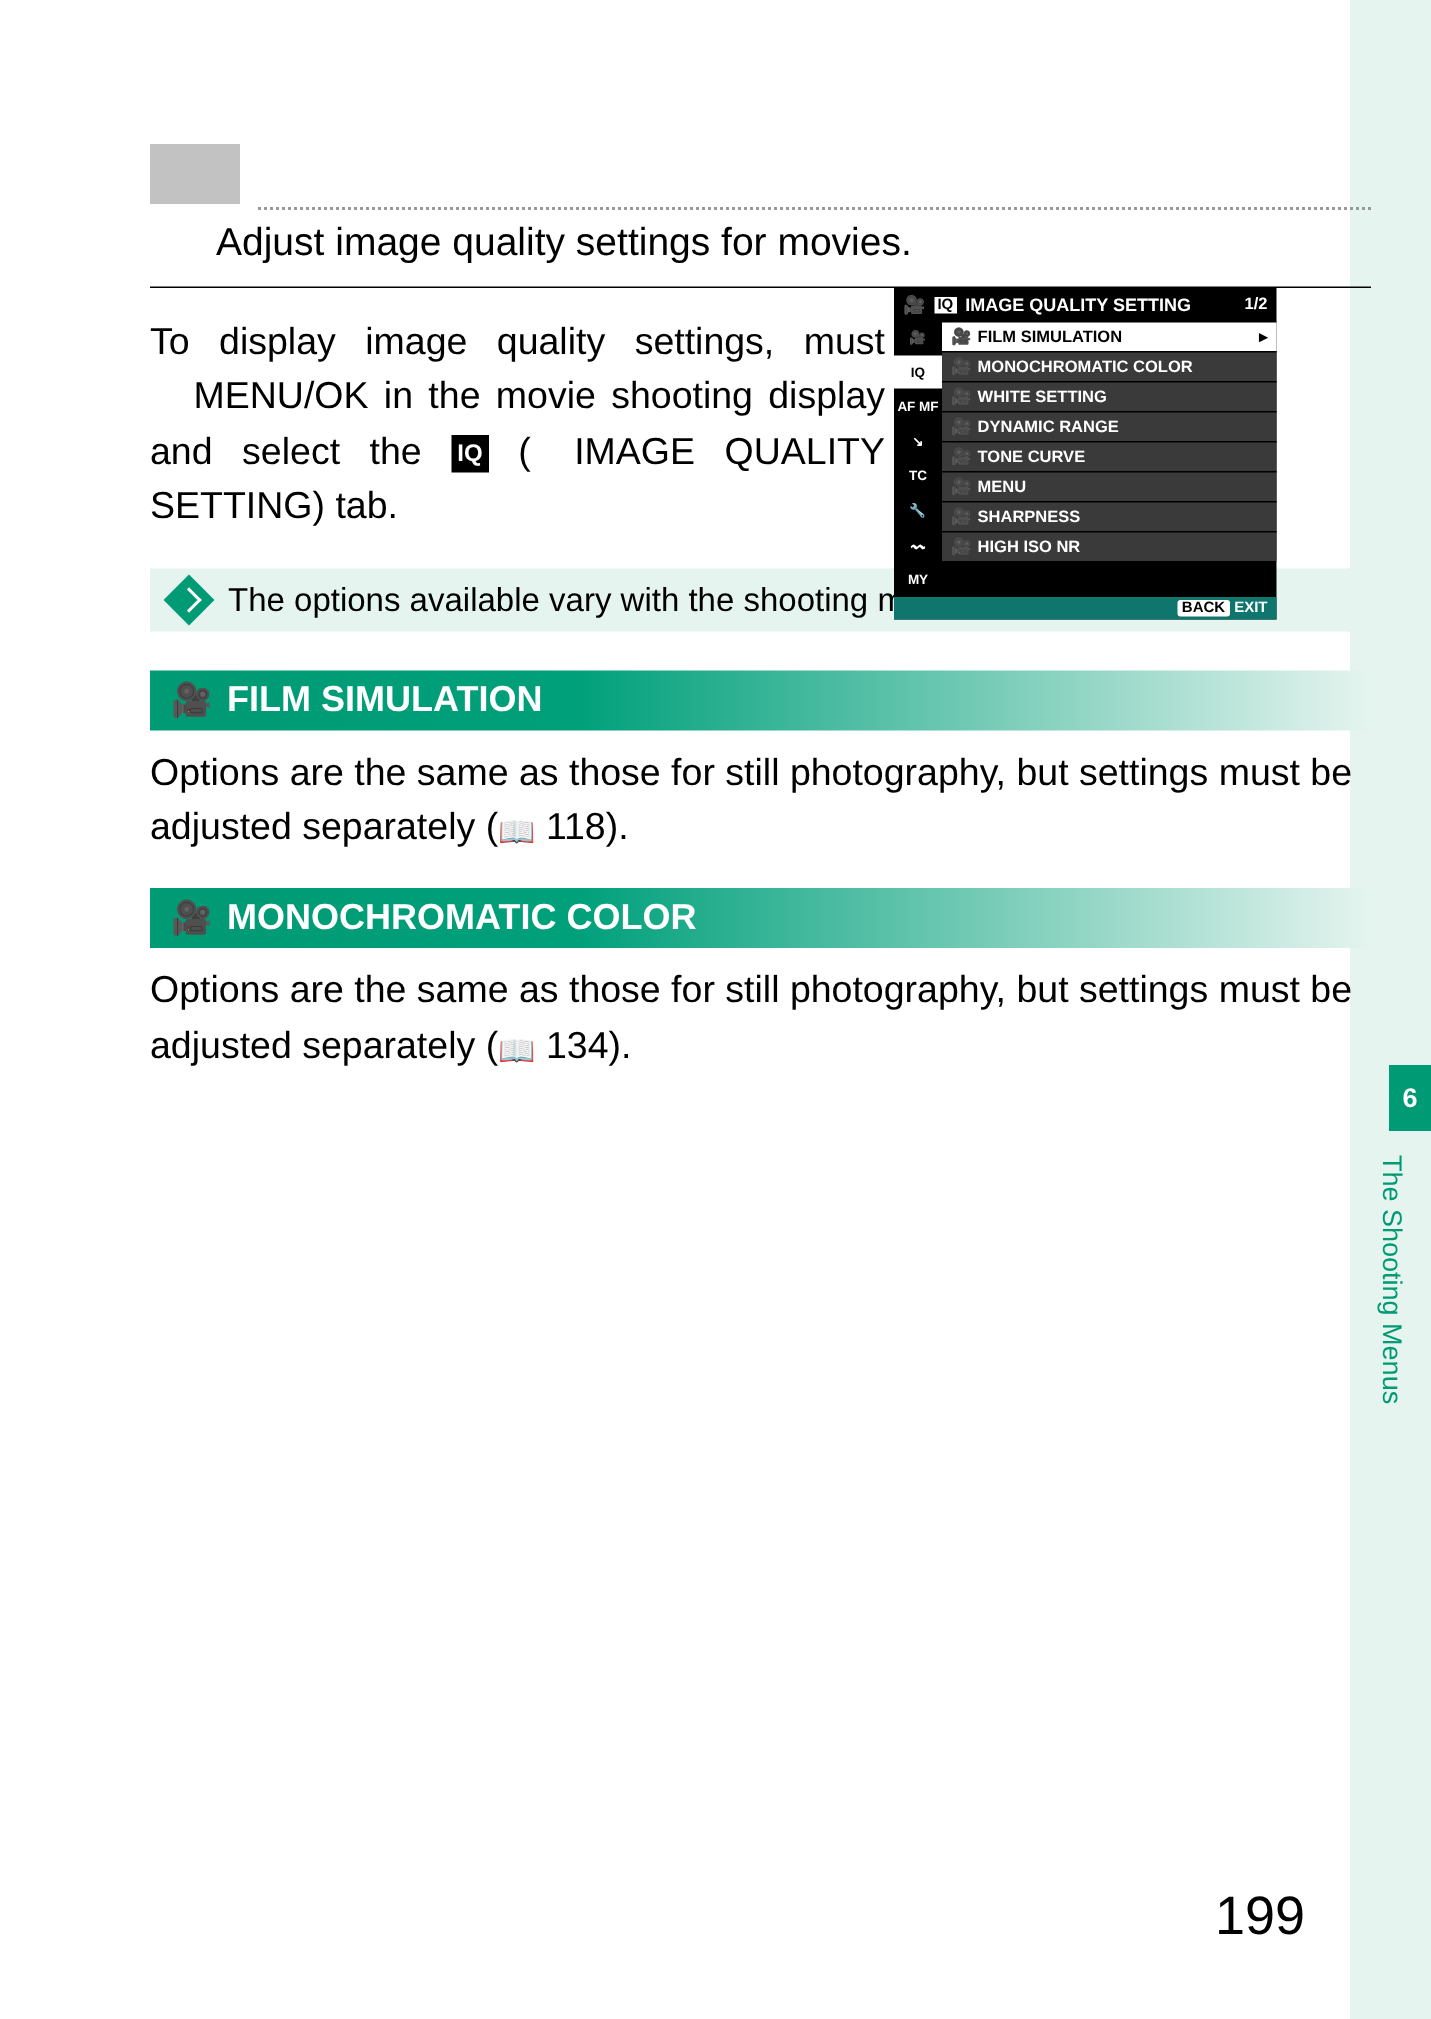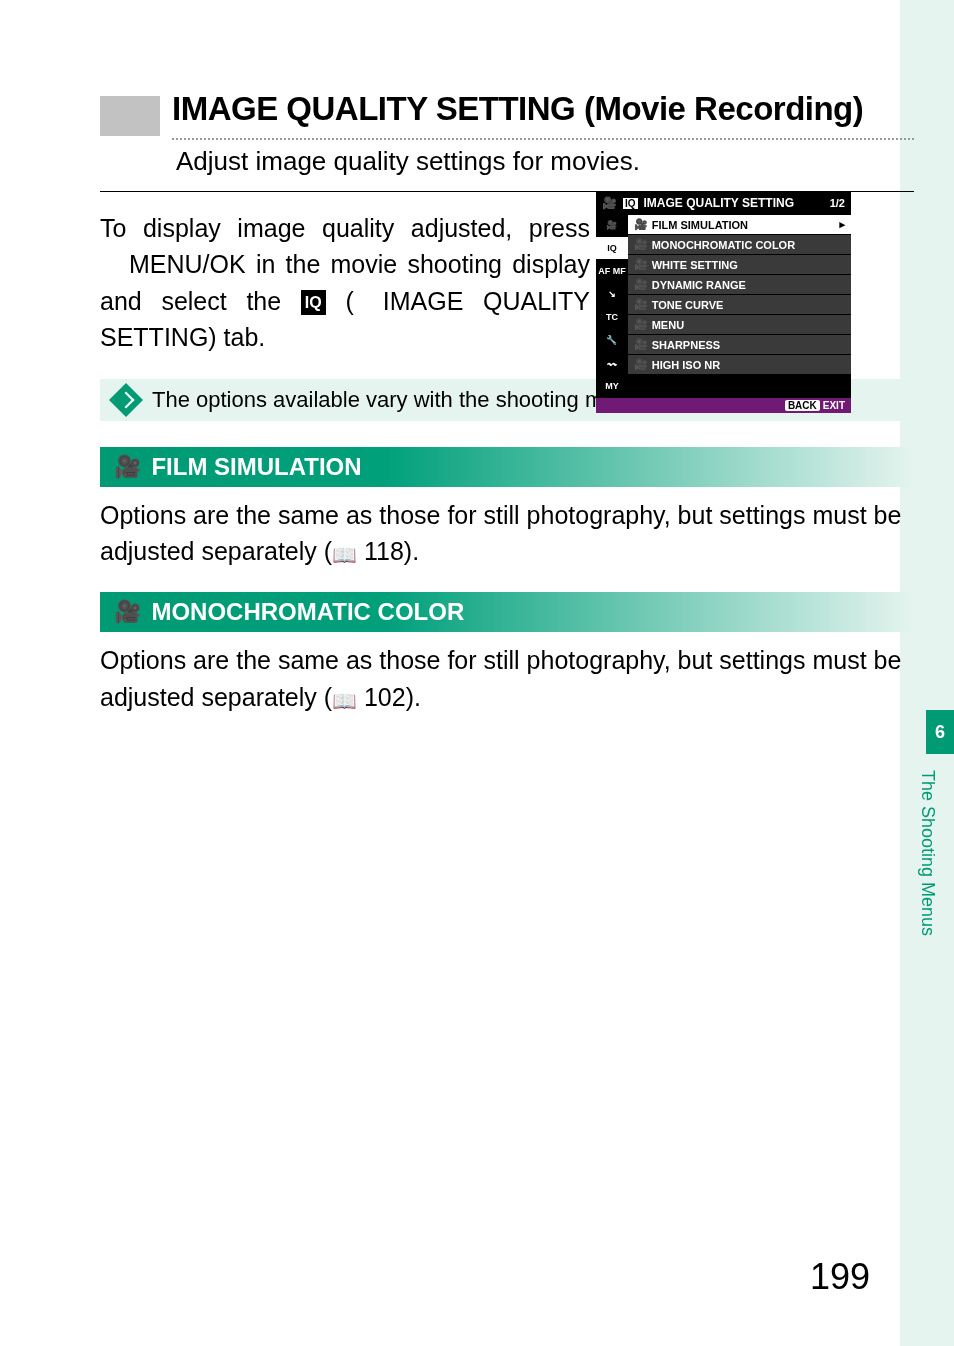--- a/index.html
+++ b/index.html
@@ -35,21 +35,21 @@
   }
 
   
   .head-row{display:flex;align-items:flex-start;}
   .head-box{width:60px;height:40px;background:#c2c2c2;margin-right:12px;margin-top:6px;}
   .head-title{font-size:33px;font-weight:700;letter-spacing:-0.5px;}
   .head-underline{
     border-bottom:2px dotted #999;
     margin:2px 0 4px 72px;
   }
-  .head-sub{font-size:26px;margin:6px 0 0 76px;}
+  .head-sub{font-size:26px;margin:6px 0 0 44px;}
   .divider{border-top:1.5px solid #000;margin:14px 0 18px 0;}
 
   .body-text{font-size:25px;line-height:1.45;text-align:justify;}
   .narrow-block{width:490px;text-align:justify;}
   .kbd{font-weight:400;margin-left:29px;}
   .iq-badge{
     display:inline-block;background:#000;color:#fff;
     font-size:16px;font-weight:700;padding:1px 4px;vertical-align:2px;
   }
 
@@ -102,21 +102,21 @@
   .menu-list{flex:1;}
   .menu-item{
     padding:3px 6px;border-top:1px solid #000;
     display:flex;align-items:center;gap:4px;font-weight:700;
     background:#3a3a3a;font-size:11px;
   }
   .menu-item.sel{background:#fff;color:#000;}
   .menu-item .arrow{margin-left:auto;}
   .menu-footer{
     text-align:right;padding:2px 6px;font-size:10px;font-weight:700;
-    background:#701a75;
+    background:#0f766e;
   }
   .menu-footer .back-badge{
     background:#fff;color:#000;padding:0 3px;border-radius:2px;margin-right:3px;
   }
 
   .book-glyph{font-size:20px;vertical-align:-2px;}
 
   
   .top-flex{display:flex;gap:18px;align-items:flex-start;}
 </style>
@@ -125,32 +125,29 @@
 
 <div class="side-band"></div>
 <div class="side-tab">6</div>
 <div class="side-text">The Shooting Menus</div>
 <div class="page-number">199</div>
 
 <div class="page">
 
   <div class="head-row">
     <div class="head-box"></div>
-    <div style="flex:1">
-      <div class="head-title">IMAGE QUALITY SETTING (Movie Recording)</div>
-    </div>
   </div>
   <div class="head-underline"></div>
   <div class="head-sub">Adjust image quality settings for movies.</div>
 
   <div class="divider"></div>
 
   <div class="top-flex">
     <div class="body-text narrow-block">
-      <span>To display image quality adjusted, press </span><span class="kbd">MENU/OK</span><span> in the movie shooting display and select the </span><span class="iq-badge">IQ</span><span> (</span><span class="kbd">IMAGE QUALITY SETTING</span><span>) tab.</span>
+      <span>To display image quality settings, must </span><span class="kbd">MENU/OK</span><span> in the movie shooting display and select the </span><span class="iq-badge">IQ</span><span> (</span><span class="kbd">IMAGE QUALITY SETTING</span><span>) tab.</span>
     </div>
   </div>
 
   <div class="menu-shot">
     <div class="menu-header">
       <span>🎥</span>
       <span class="hicon">IQ</span>
       <span>IMAGE QUALITY SETTING</span>
       <span class="pager"><span>1</span><span>/2</span></span>
     </div>
@@ -192,16 +189,16 @@
   </div>
   <div class="section-body">
     <span>Options are the same as those for still photography, but settings must be adjusted separately (</span><span class="book-glyph">📖</span> <span>118</span><span>).</span>
   </div>
 
   <div class="section-bar">
     <span class="movie-icon">🎥</span>
     <span>MONOCHROMATIC COLOR</span>
   </div>
   <div class="section-body">
-    <span>Options are the same as those for still photography, but settings must be adjusted separately (</span><span class="book-glyph">📖</span> <span>102</span><span>).</span>
+    <span>Options are the same as those for still photography, but settings must be adjusted separately (</span><span class="book-glyph">📖</span> <span>134</span><span>).</span>
   </div>
 
 </div>
 
 </body></html>

